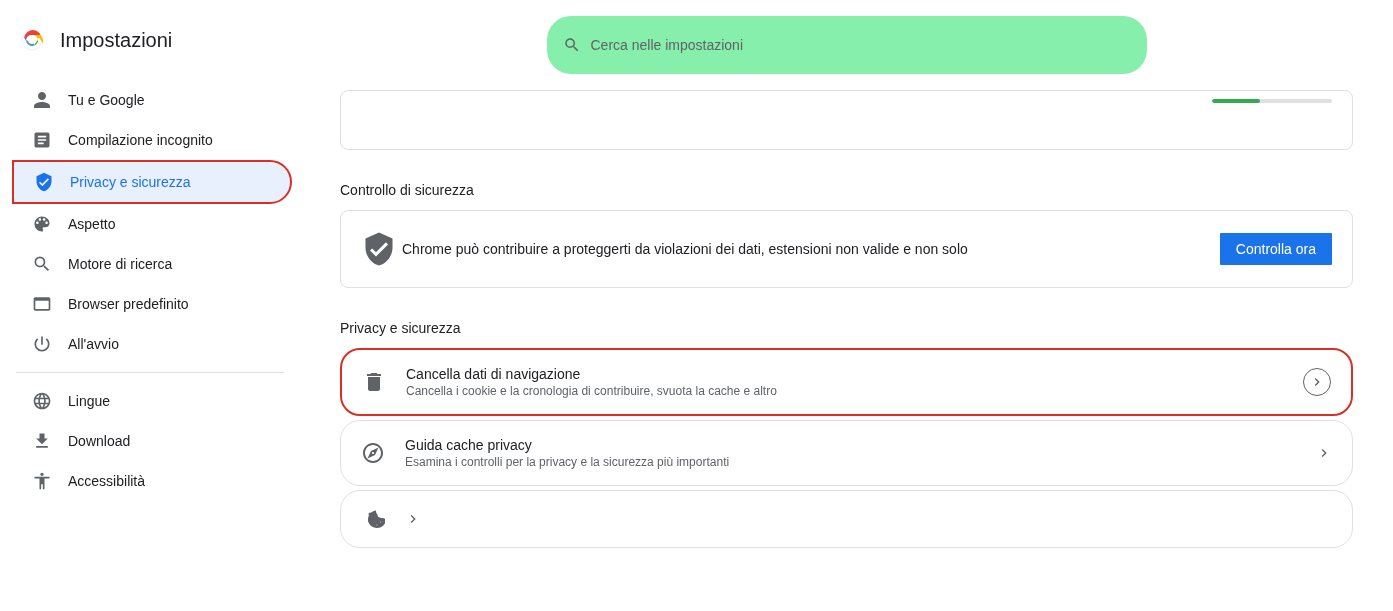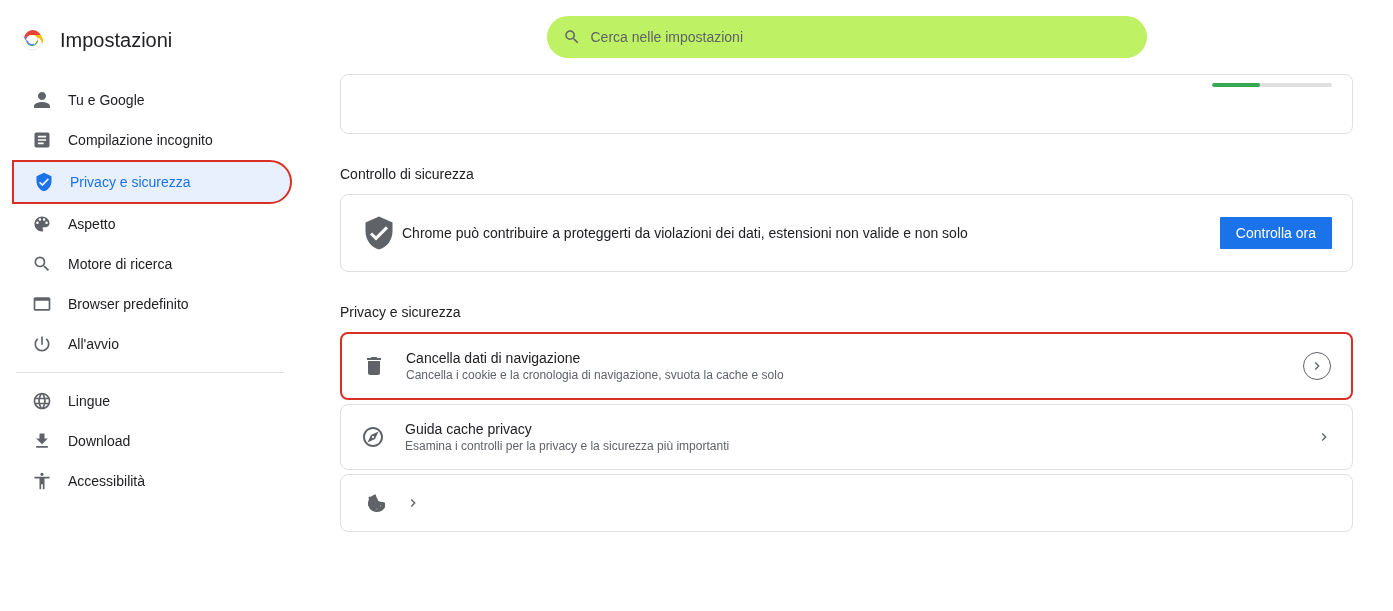--- a/index.html
+++ b/index.html
@@ -99,23 +99,23 @@
       background: #fff;
       z-index: 10;
       padding: 16px 0;
       display: flex;
       justify-content: center;
     }
 
     .search-bar {
       display: flex;
       align-items: center;
-      background: #bef264;
+      background: #86efac;
       border-radius: 24px;
-      padding: 12px 16px;
+      padding: 20px 16px;
       gap: 10px;
       width: 600px;
     }
 
     .search-bar input {
       border: none;
       background: transparent;
       font-size: 14px;
       color: #202124;
       outline: none;
@@ -212,21 +212,21 @@
       white-space: nowrap;
     }
 
     
     .settings-item {
       display: flex;
       align-items: center;
       padding: 16px 20px;
       gap: 20px;
       border: 1px solid #e0e0e0;
-      border-radius: 8px;
+      border-radius: 20px;
       margin-bottom: 4px;
       cursor: pointer;
       background: #fff;
     }
 
     .settings-item.highlighted {
       border: 2px solid #d93025;
     }
 
     .settings-item .item-icon {
@@ -418,21 +418,21 @@
     <div class="section-title">Privacy e sicurezza</div>
 
     <div class="settings-item highlighted">
       <span class="item-icon">
         <svg width="24" height="24" viewBox="0 0 24 24" fill="#5f6368">
             <path d="M6 19c0 1.1.9 2 2 2h8c1.1 0 2-.9 2-2V7H6v12zM19 4h-3.5l-1-1h-5l-1 1H5v2h14V4z"></path>
           </svg>
       </span>
       <div class="item-text">
         <div class="item-title">Cancella dati di navigazione</div>
-        <div class="item-desc">Cancella i cookie e la cronologia di navigazione, svuota la cache e solo</div>
+        <div class="item-desc">Cancella i cookie e la cronologia di contribuire, svuota la cache e altro</div>
       </div>
       <div class="chevron">
         <div class="chevron-circle">
           <svg width="16" height="16" viewBox="0 0 24 24" fill="#5f6368">
               <path d="M10 6L8.59 7.41 13.17 12l-4.58 4.59L10 18l6-6z"></path>
             </svg>
         </div>
       </div>
     </div>
 

